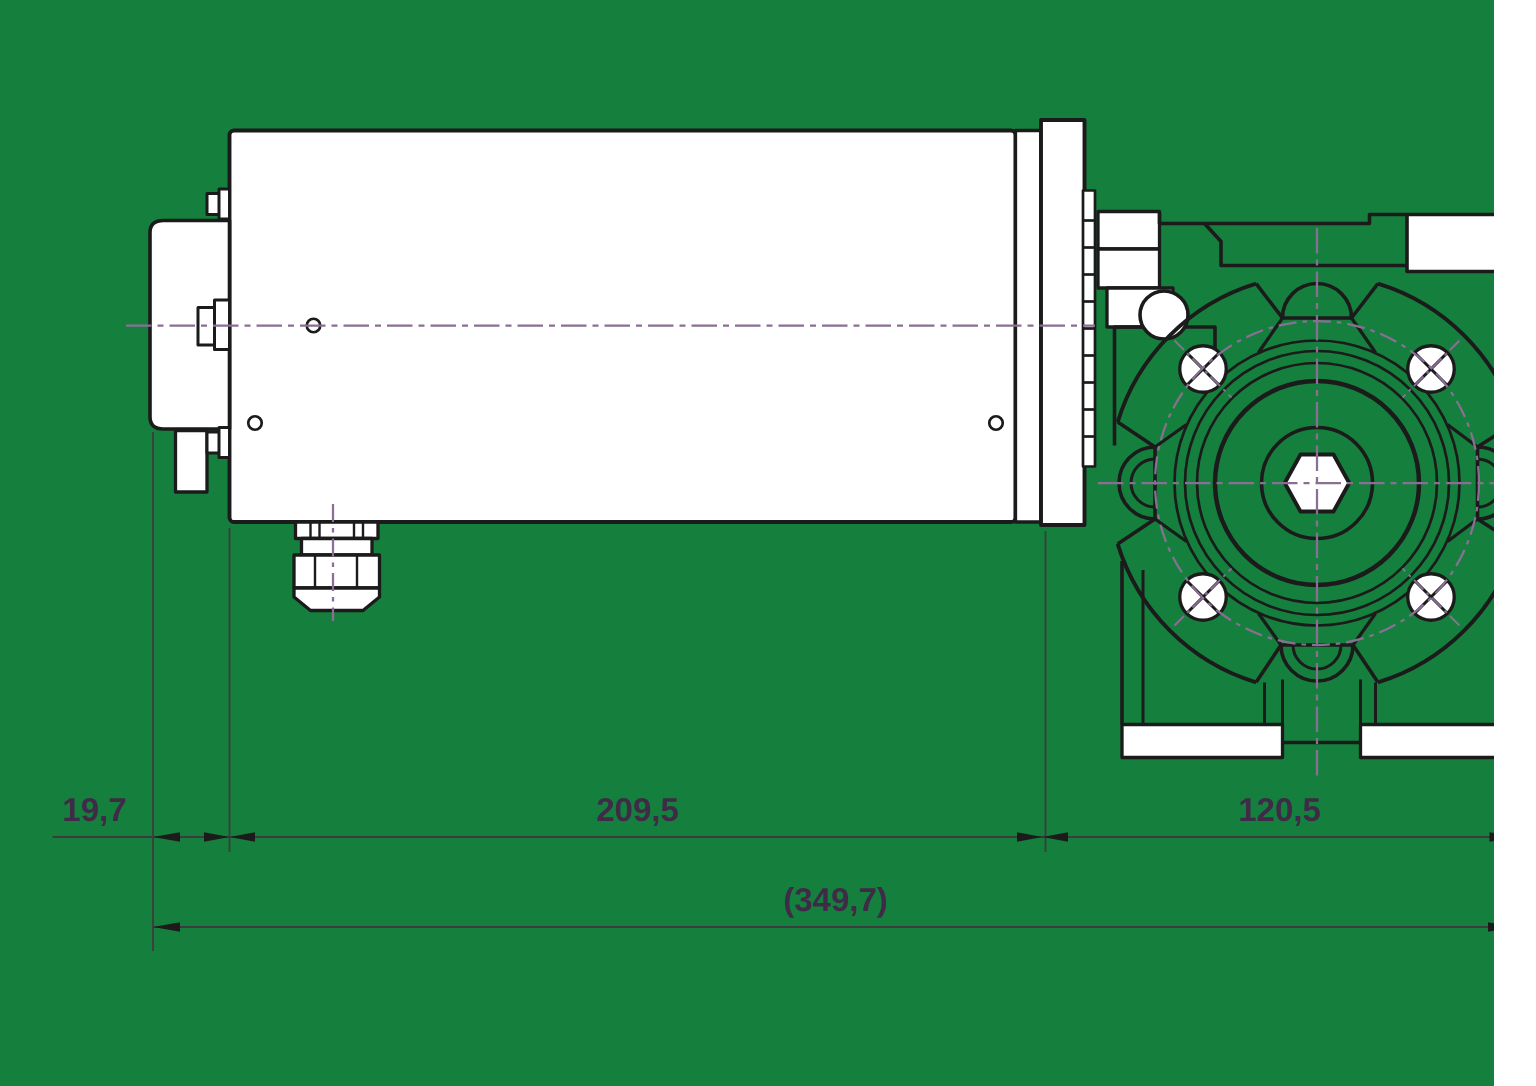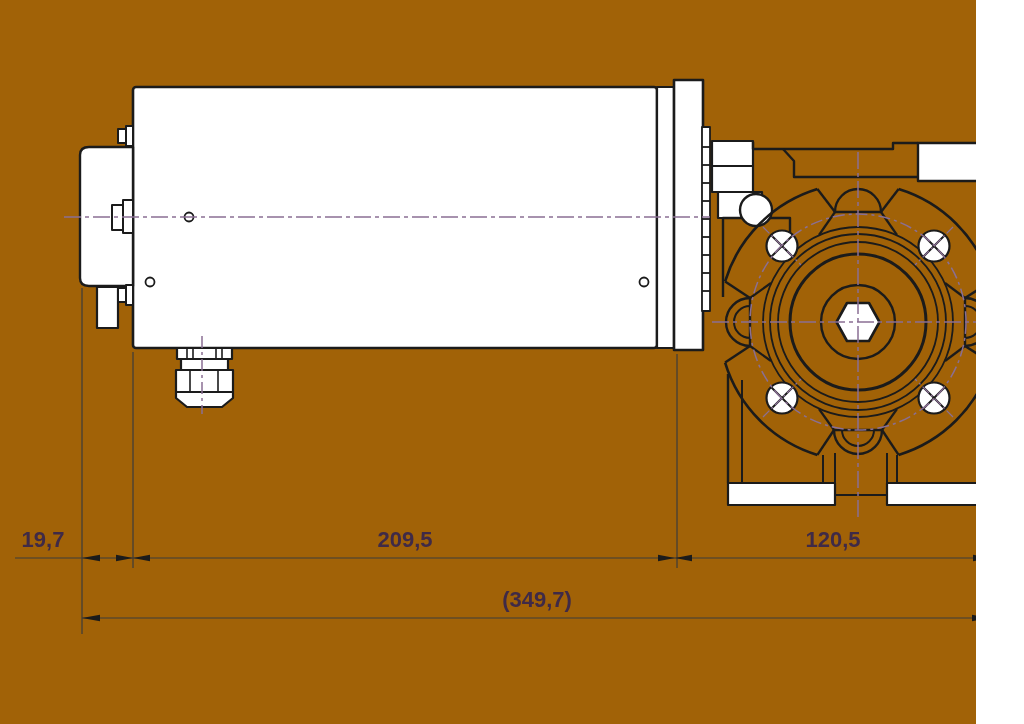--- a/index.html
+++ b/index.html
@@ -1,17 +1,17 @@
 <!DOCTYPE html>
 <html><head>
 <meta charset="utf-8">
 <style>
   html,body{margin:0;padding:0;background:#ffffff;}
-  .stage{position:relative;width:976px;height:724px;background:#a16207;overflow:hidden;
-         font-family:"Liberation Sans", sans-serif;}
+  .stage{position:relative;width:976px;height:724px;background:#15803d;overflow:hidden;
+         font-family:"Liberation Sans", sans-serif;padding-left:20px;}
   svg{display:block}
   text.dim{font-family:"Liberation Sans", sans-serif;font-weight:bold;font-size:22px;}
 </style>
 </head>
 <body>
 
 <div class="stage">
 <svg width="1024" height="724" viewBox="0 0 1024 724">
 
   <g stroke="#1b1b1b" fill="#ffffff" stroke-linejoin="round">

